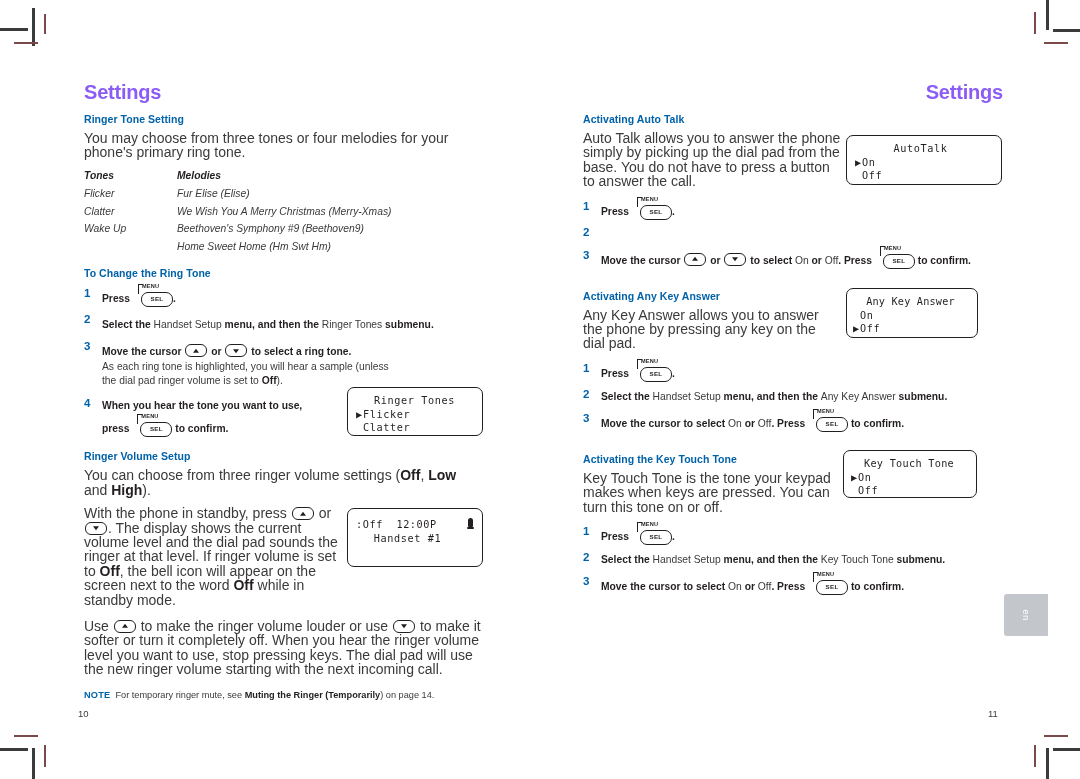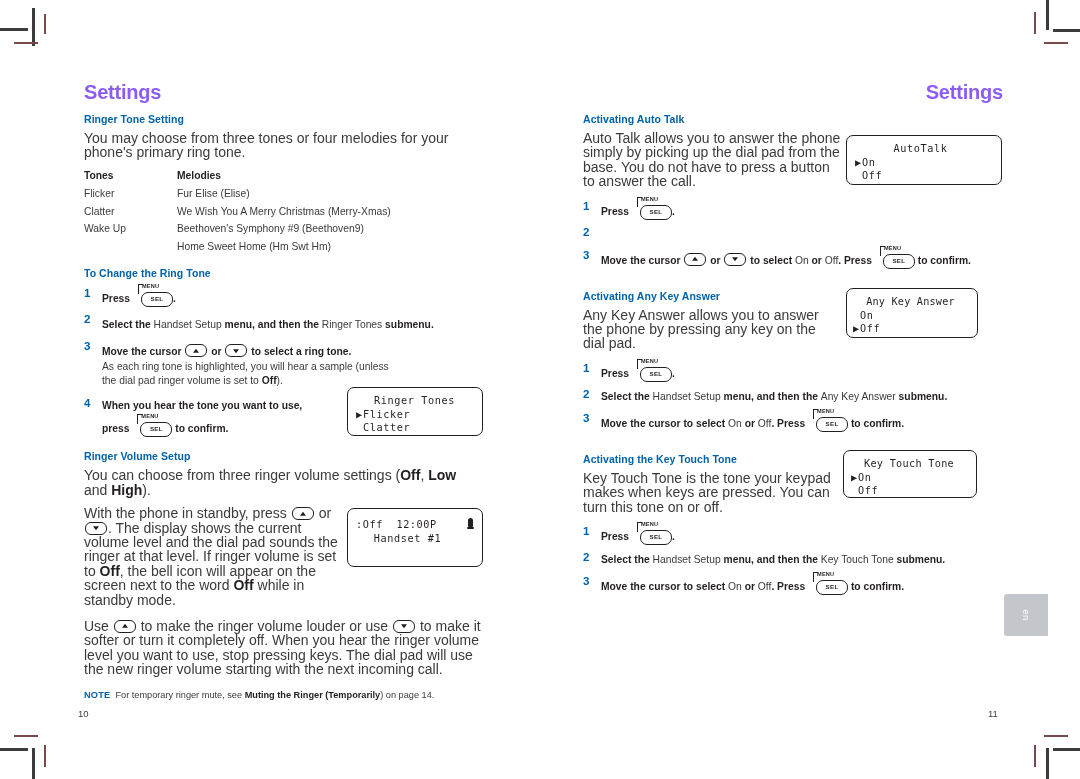--- a/index.html
+++ b/index.html
@@ -35,21 +35,21 @@
     font-size:10.5px;font-weight:bold;color:#0062a9;
     margin:0 0 6px 0;letter-spacing:0.05px;
   }
   p.body{
     font-size:14px;line-height:14.4px;margin:0 0 9px 0;color:#3a3a3a;
   }
   b.k{color:#231f20;font-weight:bold;}
 
   
   table.tones{border-collapse:collapse;font-size:10.3px;color:#3a3a3a;margin:0 0 10px 0;}
-  table.tones td{padding:0 0 4.5px 0;vertical-align:top;line-height:13px;}
+  table.tones td{padding:0 0 4.5px 0;vertical-align:top;line-height:13px;font-style:italic;}
   table.tones td.c1{width:93px;}
   table.tones tr.hdr td{font-weight:bold;color:#231f20;padding-bottom:5.5px;}
 
   
   ol.steps{list-style:none;margin:0;padding:0;}
   ol.steps>li{position:relative;padding-left:18px;margin-bottom:8px;min-height:14px;}
   ol.steps>li .num{
     position:absolute;left:0;top:-1px;
     font-size:11.5px;font-weight:bold;color:#0062a9;
   }

